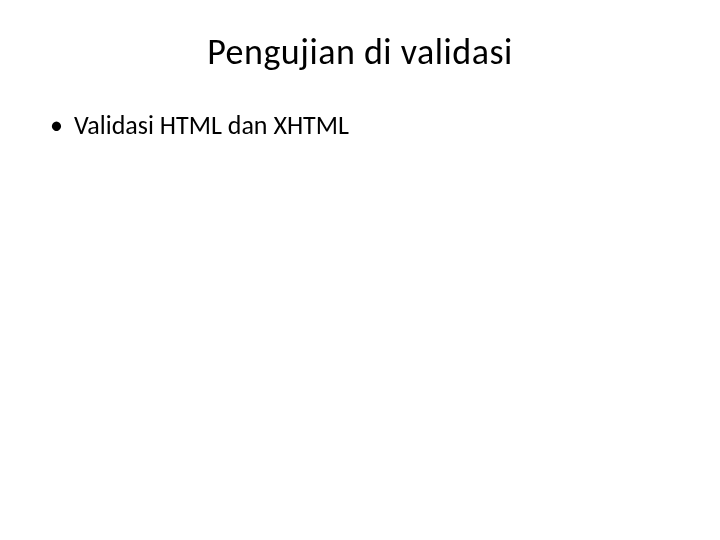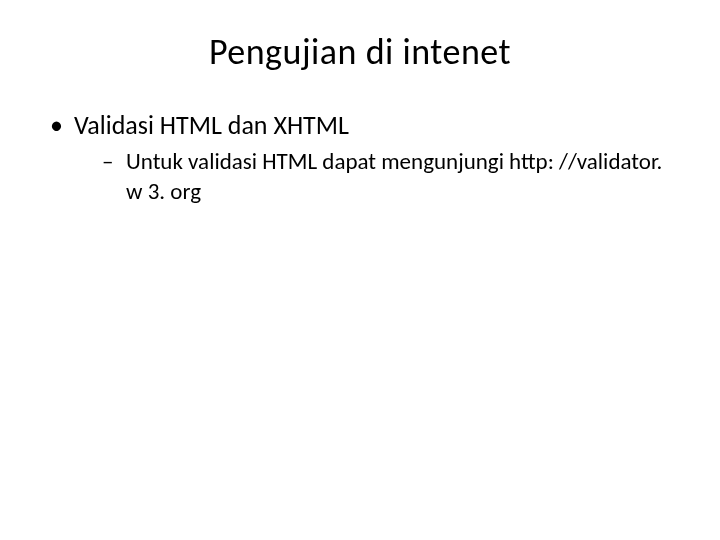--- a/index.html
+++ b/index.html
@@ -54,24 +54,19 @@
       content: "–";
       position: absolute;
       left: 0;
       top: 0;
       font-size: 23px;
     }
   </style>
 </head>
 <body>
 
-<h1 class="title">Pengujian di intenet</h1>
+<h1 class="title">Pengujian di validasi</h1>
 
 <ul class="bullet-list">
   <li class="bullet-item">
     <span>Validasi HTML dan XHTML</span>
-    <ul class="sub-list">
-      <li class="sub-item">
-        <span>Untuk validasi HTML dapat mengunjungi http: //validator. w 3. org</span>
-      </li>
-    </ul>
   </li>
 </ul>
 
 </body></html>

